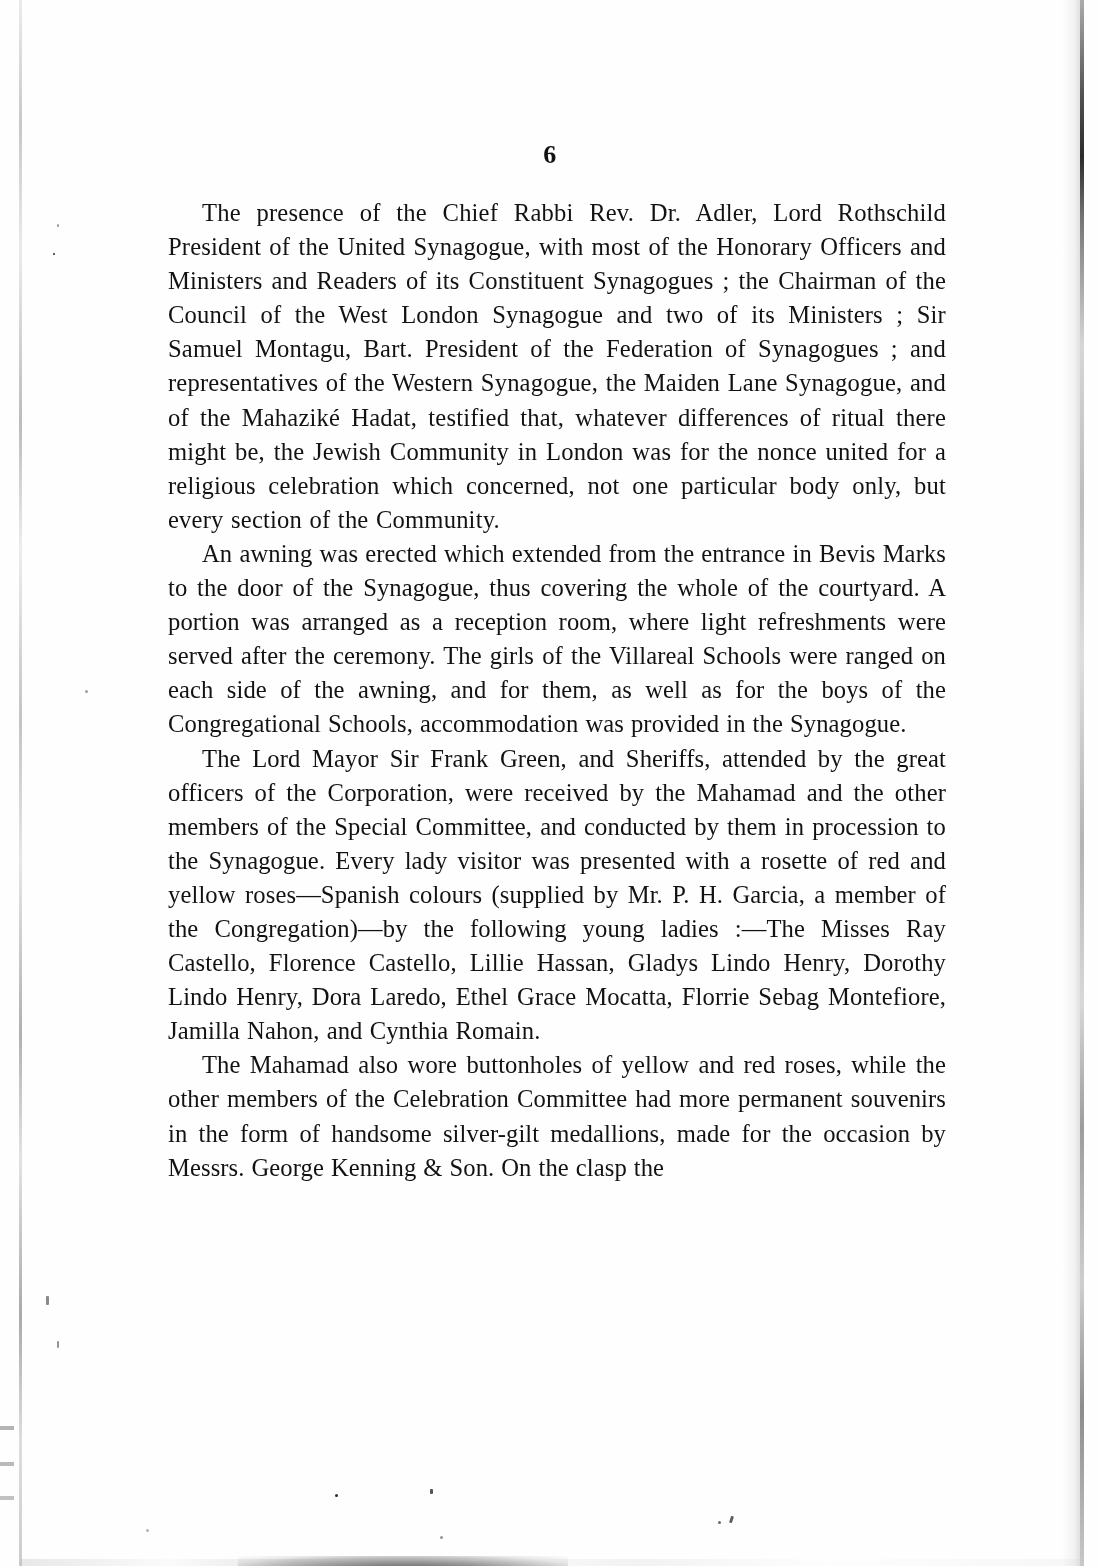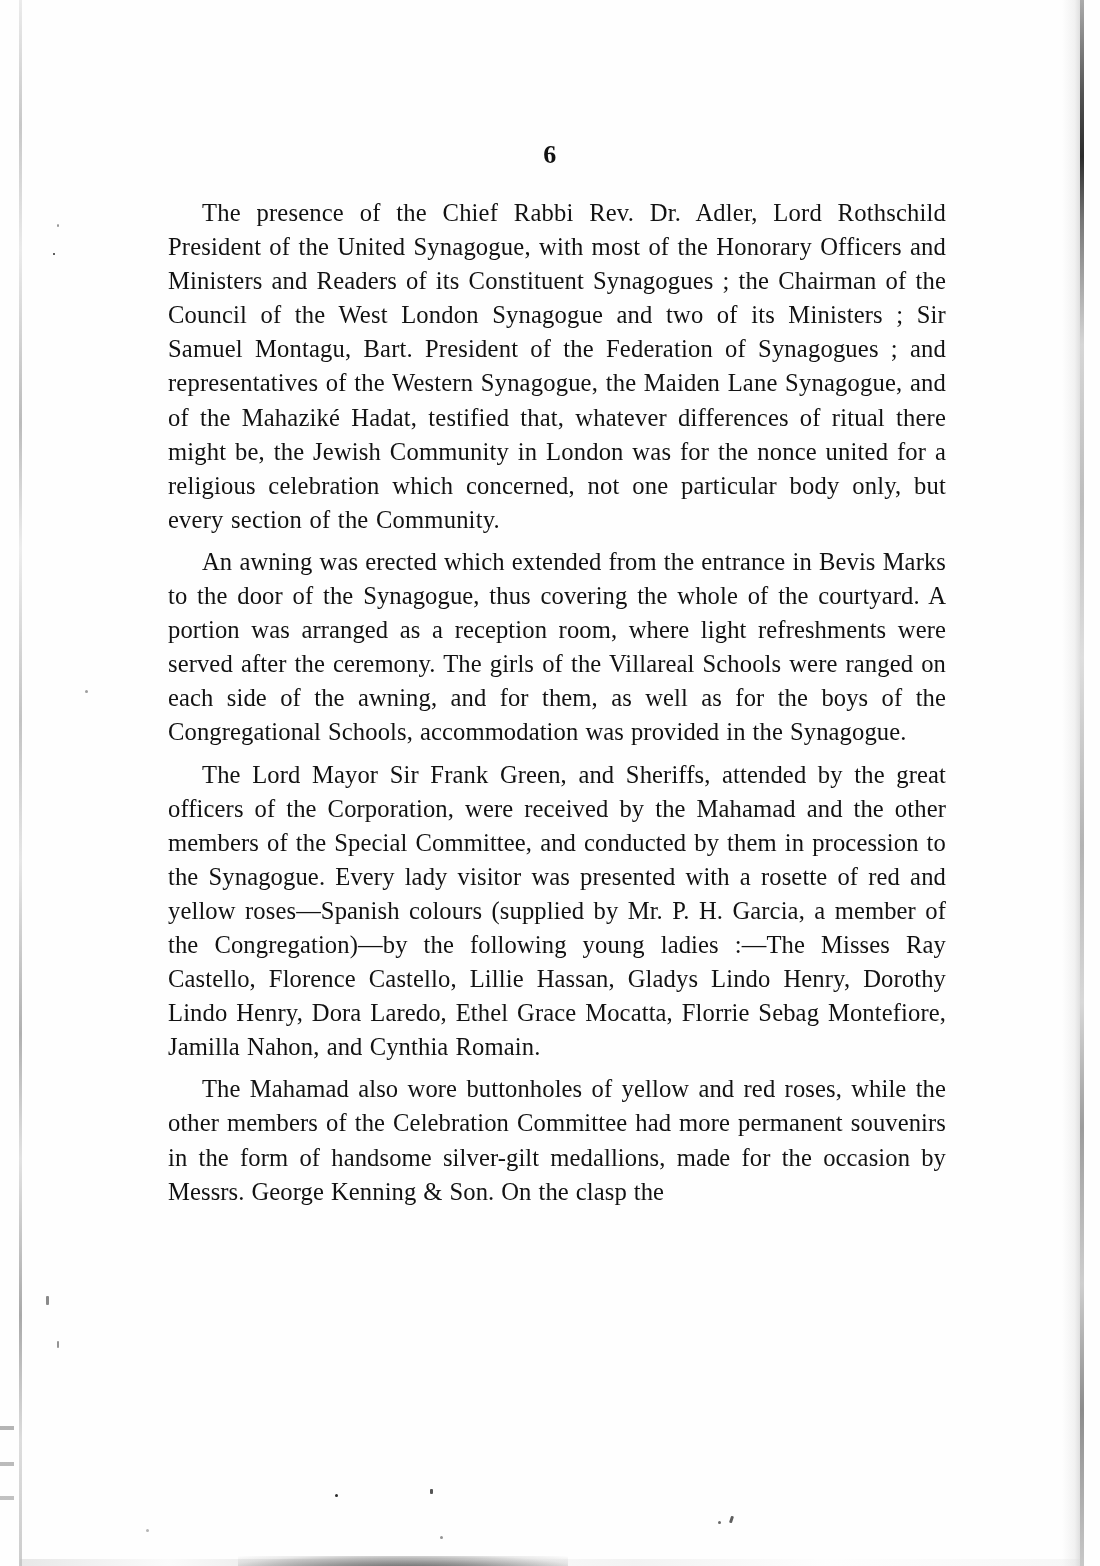--- a/index.html
+++ b/index.html
@@ -190,21 +190,21 @@
     word-spacing: 0.4px;
     hyphens: manual;
   }
 
   
   .para.p1 { letter-spacing: 0.18px; word-spacing: 1.2px; }
   .para.p2 { letter-spacing: 0.10px; word-spacing: 0.8px; }
   .para.p3 { letter-spacing: 0.12px; word-spacing: 0.9px; }
   .para.p4 { letter-spacing: 0.10px; word-spacing: 0.7px; }
 
-  .para + .para { margin-top: 8px; }
+  .para + .para { margin-top: 0; }
 </style>
 </head>
 <body>
 
 <div class="page">
 
   <div class="paper-tint"></div>
 
   <div class="scan-edge-left"></div>
   <div class="scan-edge-right-soft"></div>

